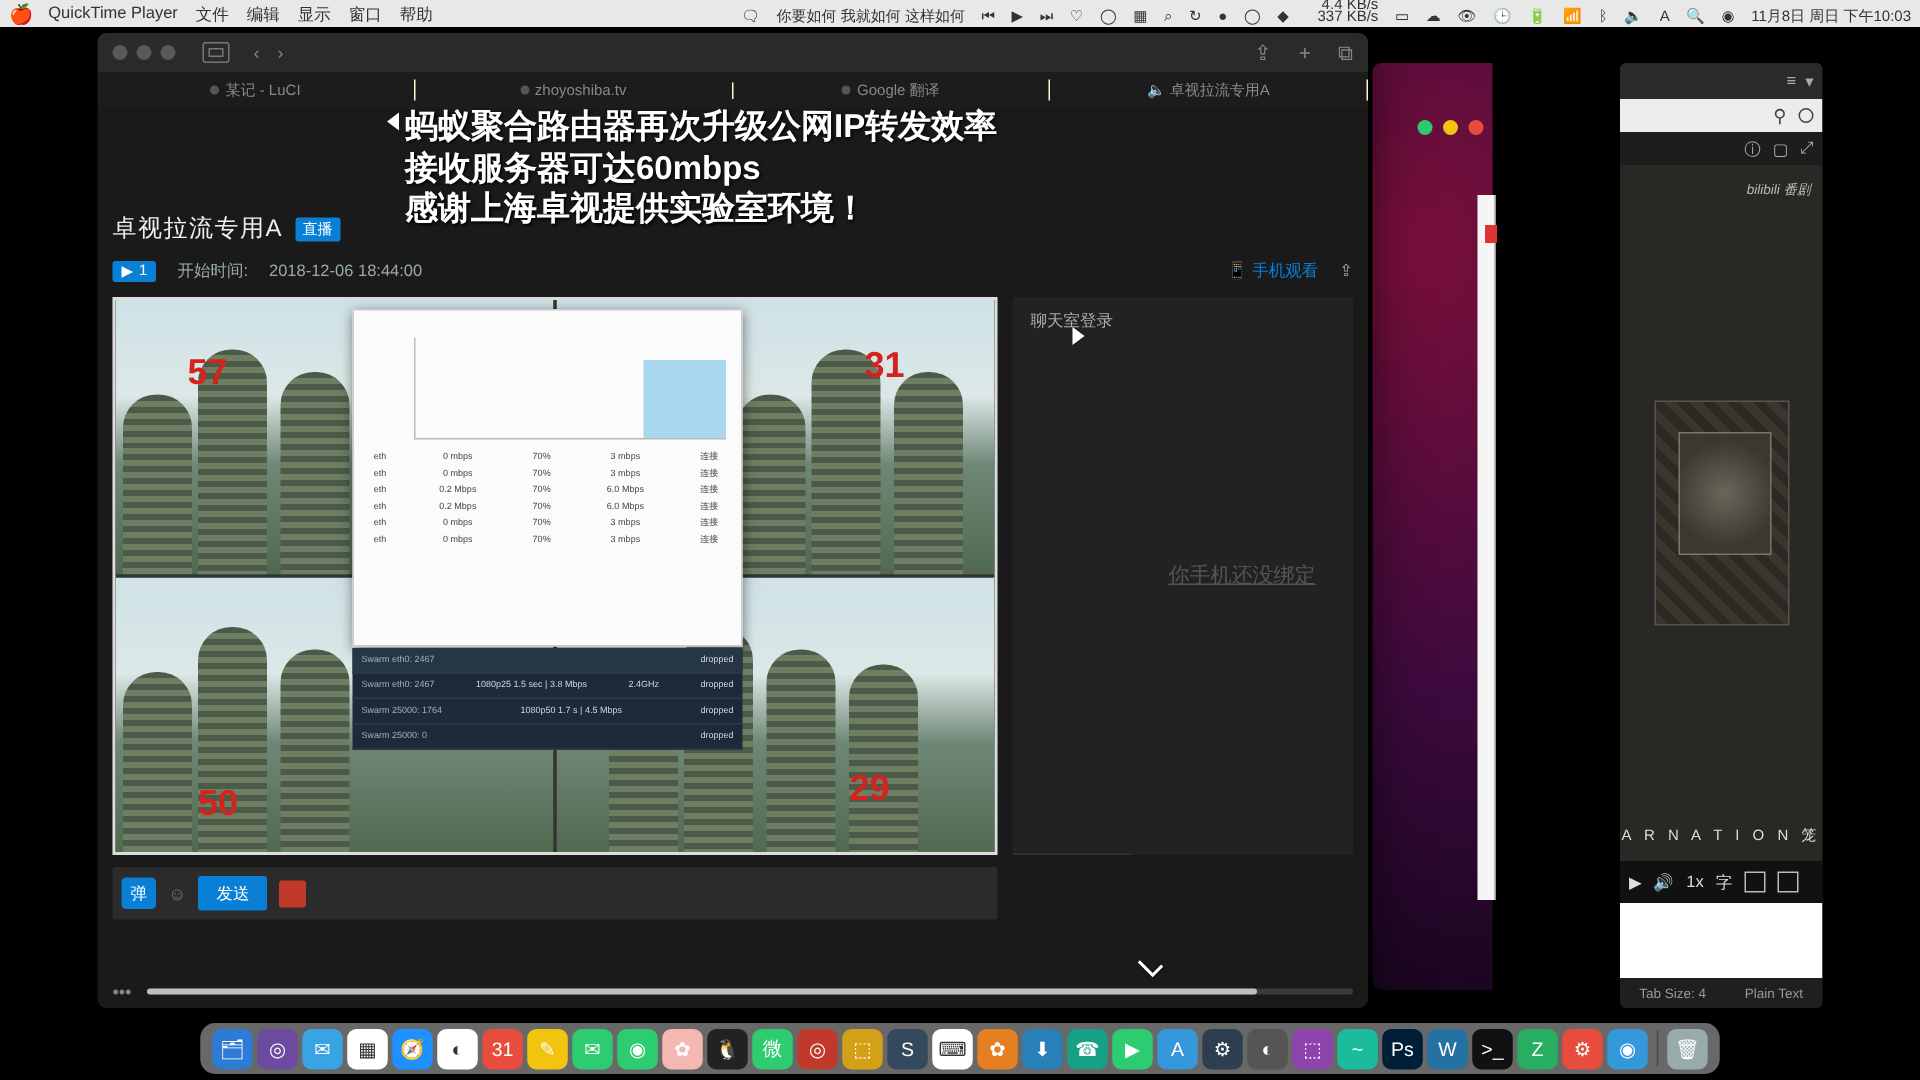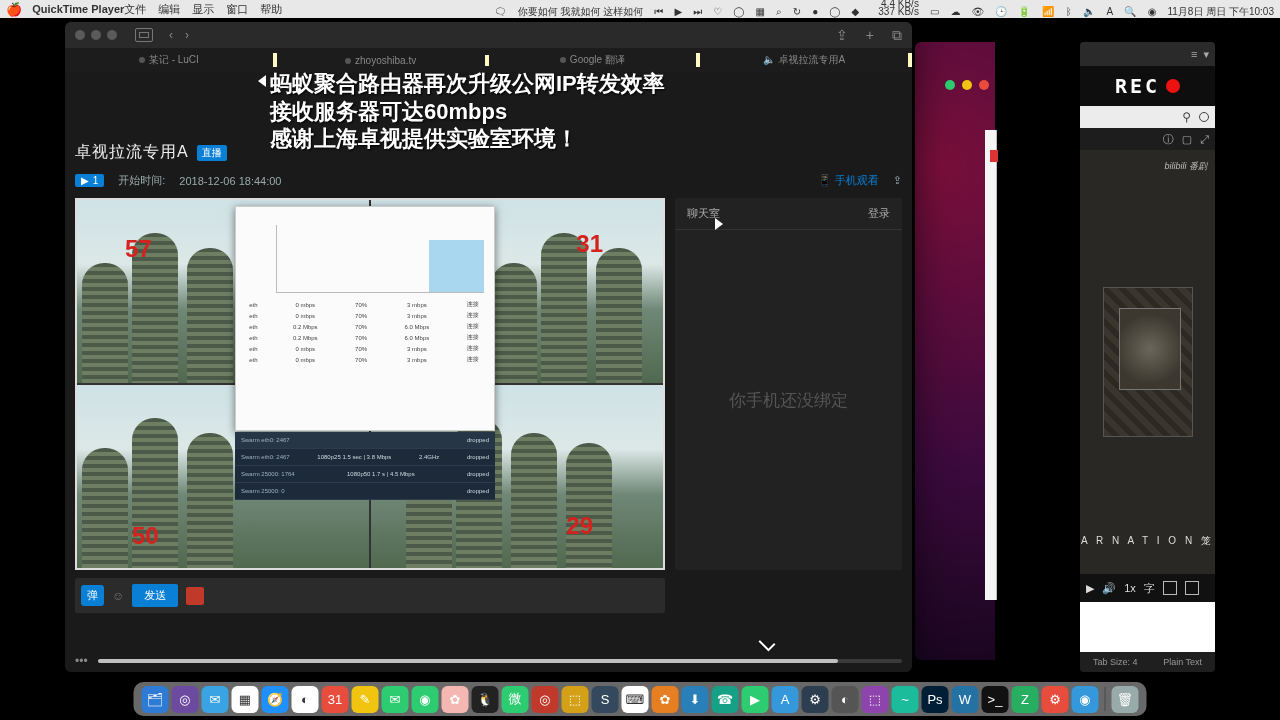--- a/index.html
+++ b/index.html
@@ -17,21 +17,21 @@
   .menubar {
     position: absolute; top: 0; left: 0; right: 0; height: 18px;
     background: #e8e8e8;
     color: #333;
     display: flex; align-items: center;
     font-size: 11px;
     padding: 0 6px;
     z-index: 50;
   }
   .menubar .apple { font-size: 13px; margin-right: 10px; }
-  .menubar .app  { font-weight: 700; }
+  .menubar .app  { font-weight: 400; margin-right: 12px; }
   .menubar .menu { margin-right: 12px; }
   .menubar .spacer { flex: 1; }
   .menubar .right span { margin-left: 8px; font-size: 10px; }
   .menubar .net  { font-size: 8px; line-height: 8px; text-align: right; display:inline-block; }
 
   
   .qt-window {
     position: absolute;
     left: 65px; top: 22px;
     width: 847px; height: 650px;
@@ -62,21 +62,21 @@
   }
   .qt-titlebar .nav { margin-left:10px; display:flex; gap:12px; color:#888; }
   .qt-titlebar .right { margin-left:auto; display:flex; gap:18px; color:#888; font-size:14px; }
 
   
   .tabrow {
     height: 24px; background:#1c1c1c;
     display:flex; align-items:center;
     font-size:10px; color:#888;
   }
-  .tabrow .tab { flex:1; text-align:center; border-right:4px solid #fef9c3; padding:0 8px; overflow:hidden; white-space:nowrap; }
+  .tabrow .tab { flex:1; text-align:center; border-right:1px solid #fef9c3; padding:0 8px; overflow:hidden; white-space:nowrap; }
   .tabrow .tab .dot { width:6px; height:6px; border-radius:50%; background:#555; display:inline-block; margin-right:4px; vertical-align:middle; }
 
   
   .page {
     position: relative;
     padding: 10px;
     height: calc(100% - 26px - 24px);
     background:#1a1a1a;
   }
   .title-row { display:flex; align-items:center; gap:8px; margin-top:60px; }
@@ -166,30 +166,30 @@
   .stream-table .row{
     display:flex; justify-content:space-between;
     padding:5px 6px;
     border-bottom:1px solid #2d3c4d;
   }
   .stream-table .row span:first-child{ color:#9fb0c2; }
   .stream-table .hdr{ background:#263646; }
 
   .chat {
     flex:1; background:#222;
-    display:flex; flex-direction:column;
+    display:flex; flex-direction:row;
     border-radius:2px;
   }
   .chat-head {
     padding:8px 12px; font-size:11px; color:#aaa;
     display:flex; justify-content:space-between;
     border-bottom:1px solid #333;
   }
   .chat-body { flex:1; display:flex; align-items:center; justify-content:center;
-    color:#555; font-size:17px;}
+    color:#555; font-size:14px;text-decoration:underline;}
 
   .danmu-bar {
     margin-top:8px;
     width:590px;
     display:flex; align-items:center; gap:8px;
     background:#2b2b2b;
     padding:6px;
     border-radius:2px;
   }
   .danmu-bar .toggle{
@@ -278,21 +278,21 @@
   .addr i{ width:10px; height:10px; border:1.5px solid #444; border-radius:50%; display:block;}
   .toolbar{ height:22px; background:#1d1d1d; display:flex;
     justify-content:flex-end; align-items:center; gap:8px; padding:0 6px; color:#aaa; font-size:11px;}
   .poster{
     flex:1; background:#2a2824;
     position:relative;
     display:flex; flex-direction:column;
     align-items:center; justify-content:center;
   }
   .poster .logo{ position:absolute; top:10px; right:8px; color:#bbb; font-size:9px; font-style:italic;}
-  .poster .mv-title{ position:absolute; bottom:26px; color:#ddd; font-size:10px; letter-spacing:3px;}
+  .poster .mv-title{ position:absolute; bottom:10px; color:#ddd; font-size:10px; letter-spacing:3px;}
   .poster .art{
     width:90px; height:150px;
     background:
       repeating-linear-gradient(45deg, #3a362e 0 6px, #2c2922 6px 12px);
     border:1px solid #555;
     position:relative;
   }
   .poster .art::after{
     content:""; position:absolute; left:15px; top:20px; width:60px; height:80px;
     border:1px solid #777;
@@ -401,24 +401,20 @@
 </div>
 
 <div class="stray">
   <div class="red"></div>
 </div>
 
 <div class="right-window">
   <div class="topbar">
     <span>≡</span>
     <span>▾</span>
-  </div>
-  <div class="rec-strip">
-    <span>REC</span>
-    <span class="dot"></span>
   </div>
   <div class="addr">
     <span>⚲</span>
     <i></i>
   </div>
   <div class="toolbar">
     <span>ⓘ</span>
     <span>▢</span>
     <span>⤢</span>
   </div>

